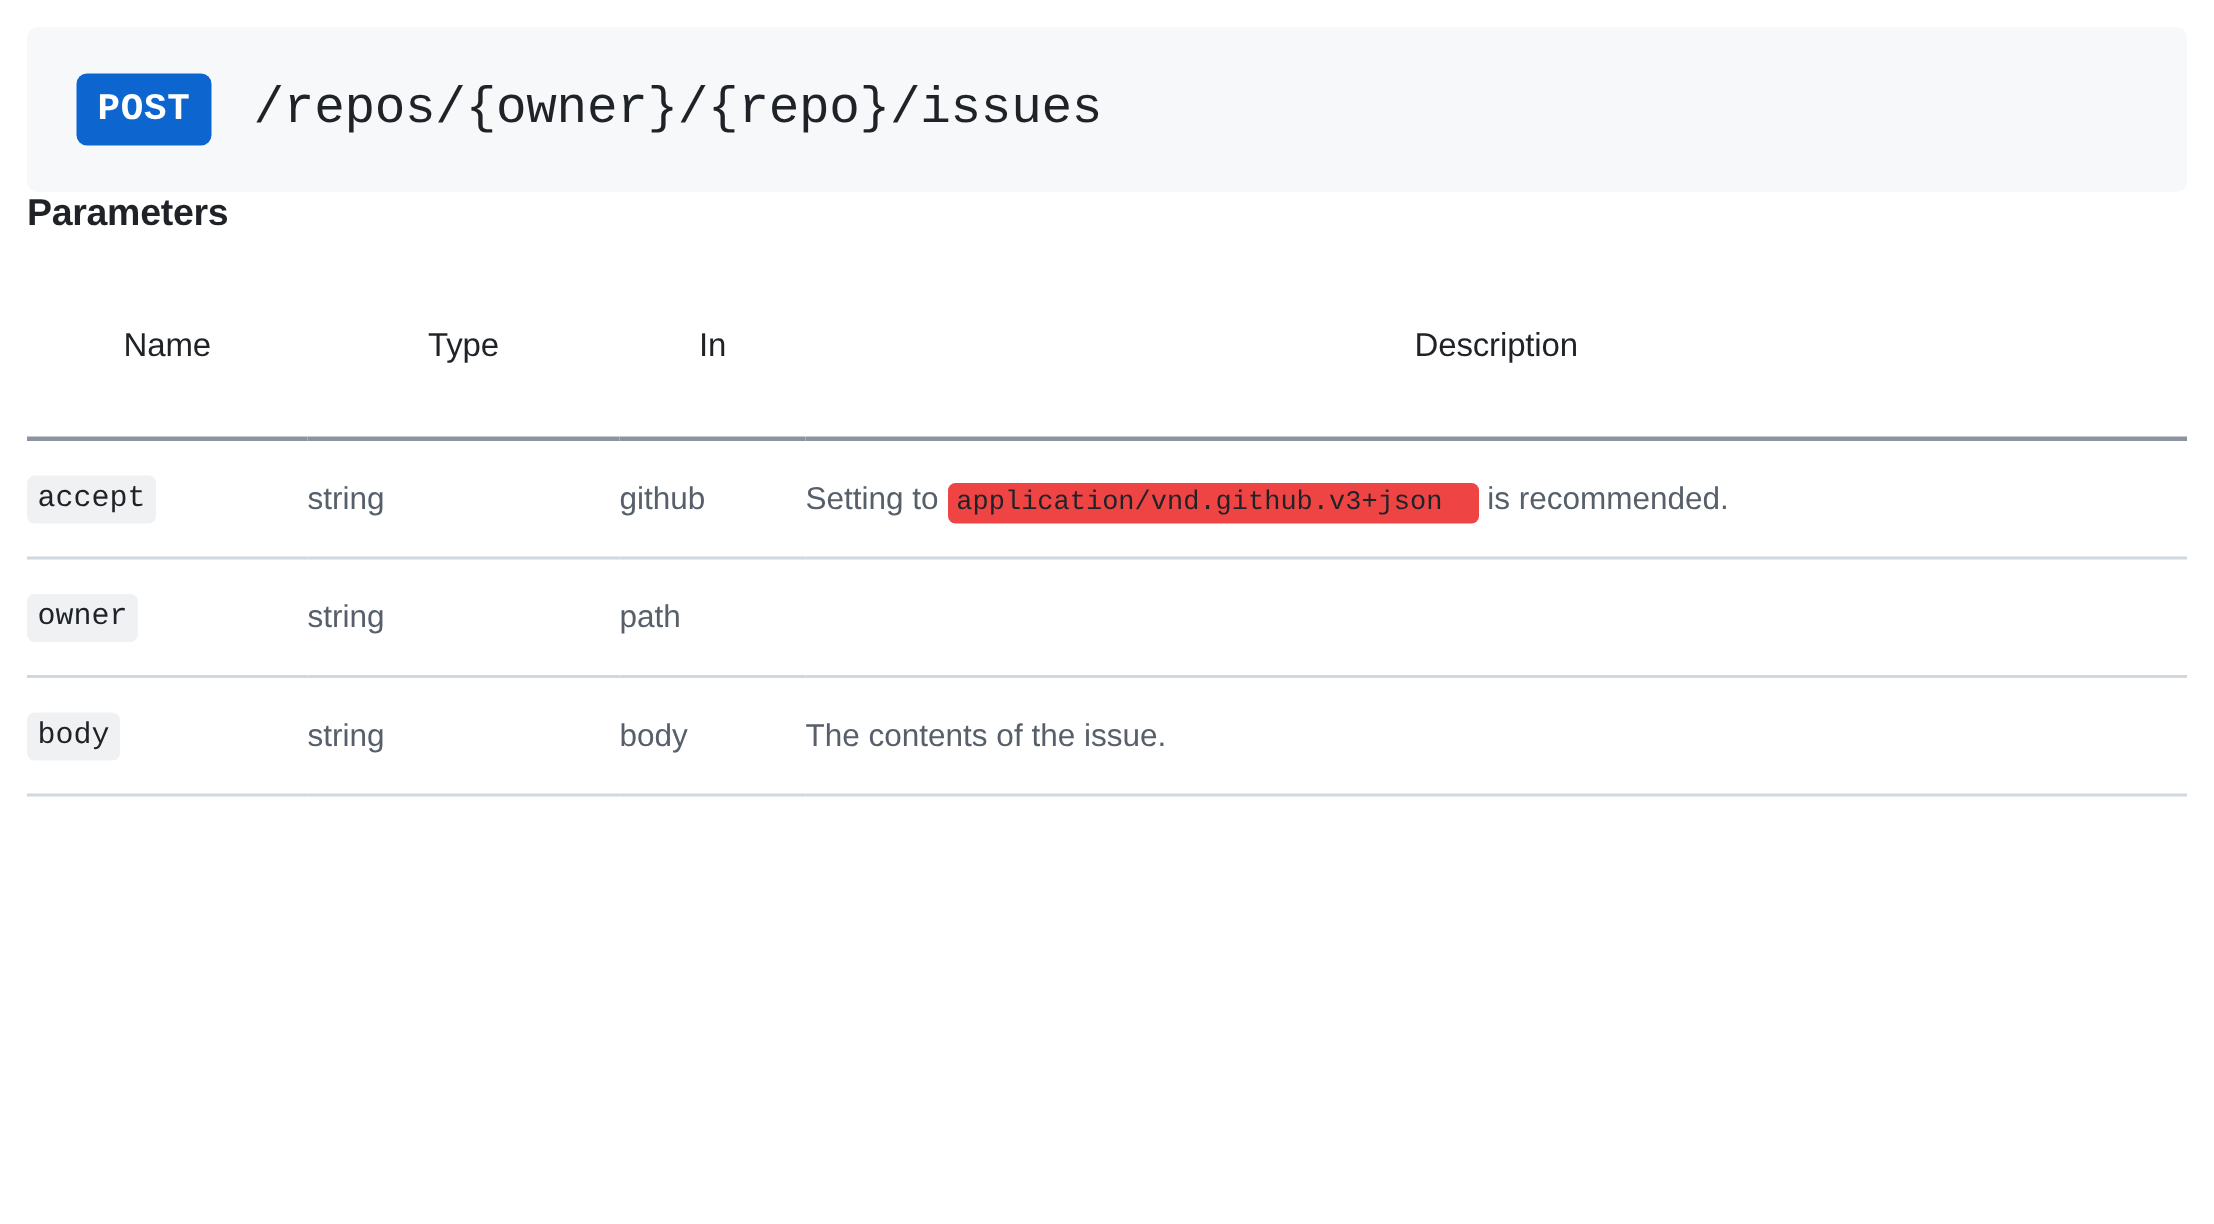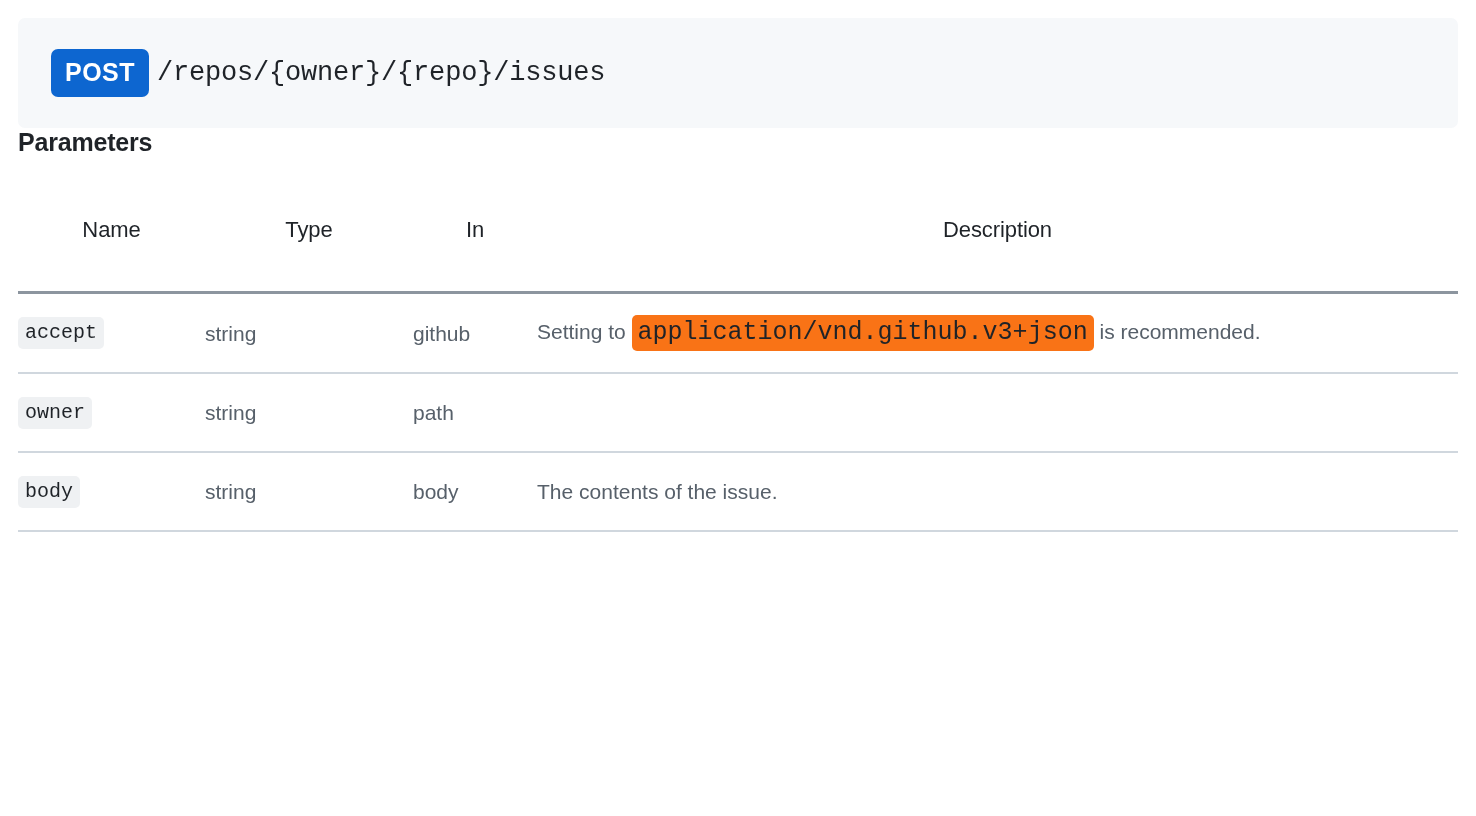--- a/index.html
+++ b/index.html
@@ -30,34 +30,34 @@
     background: #f6f8fa;
     border-radius: 7px;
     display: flex;
     align-items: center;
     padding-left: 33px;
     box-sizing: border-box;
   }
   .method-badge {
     background: #0d66d0;
     color: #ffffff;
-    font-family: Liberation Sans, sans-serif;
+    font-family: Liberation Mono, monospace;
     font-size: 25px;
     font-weight: 700;
     letter-spacing: 0.5px;
     line-height: 1;
     padding: 11px 14px 12px 14px;
     border-radius: 7px;
     display: inline-block;
   }
   .endpoint-path {
     font-family: "Liberation Mono", monospace;
-    font-size: 27px;
-    color: #1f2328;
-    margin-left: 8px;
+    font-size: 34px;
+    color: #1f2328;
+    margin-left: 28px;
     letter-spacing: -0.2px;
     white-space: nowrap;
   }
 
   
   .section-heading {
     font-size: 25px;
     font-weight: 700;
     color: #1f2328;
     letter-spacing: -0.2px;
@@ -116,25 +116,25 @@
   .desc {
     color: #57606a;
     font-size: 21px;
   }
   .desc .strong {
     color: #1f2328;
     font-weight: 700;
   }
   .desc .inline-code {
     font-family: "Liberation Mono", monospace;
-    font-size: 25px;
-    color: #1f2328;
-    background: #f97316;
+    font-size: 18px;
+    color: #1f2328;
+    background: #ef4444;
     border-radius: 5px;
-    padding: 3px 6px 4px 6px;
+    padding: 3px 24px 4px 6px;
     white-space: nowrap;
   }
   .empty-cell { display: inline-block; min-height: 1px; }
 </style>
 </head>
 <body>
 
 <div class="page">
 
   <div class="endpoint-banner">

